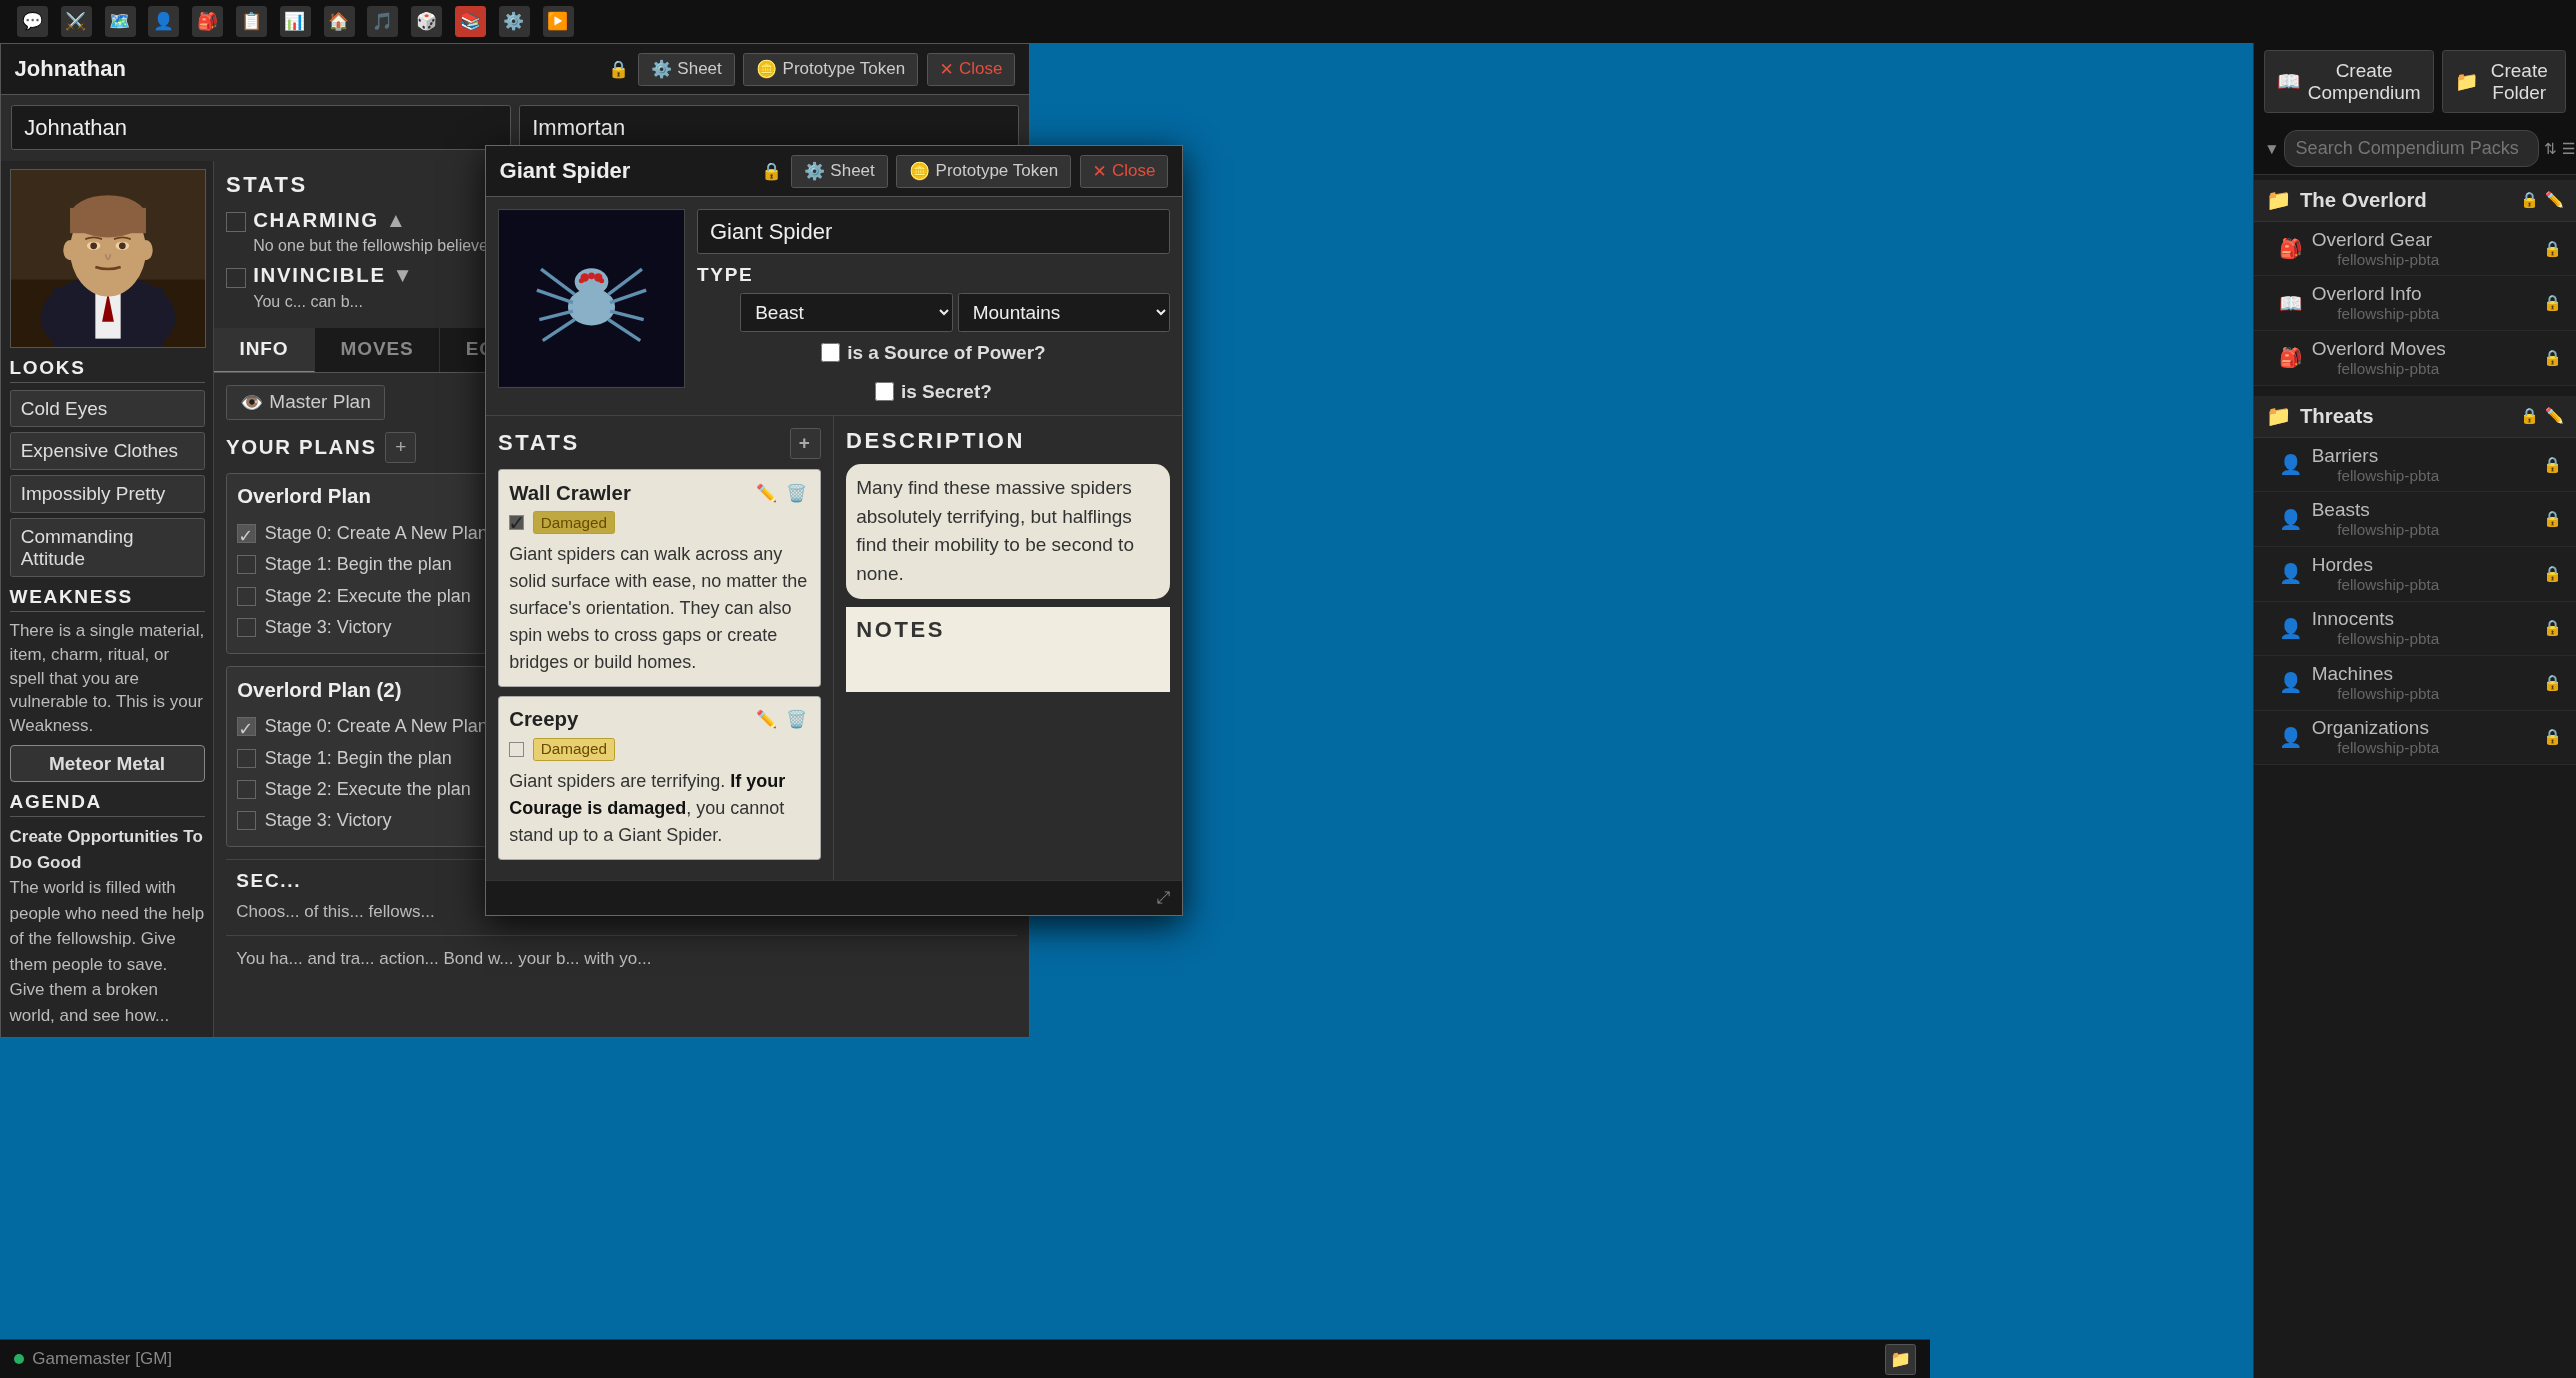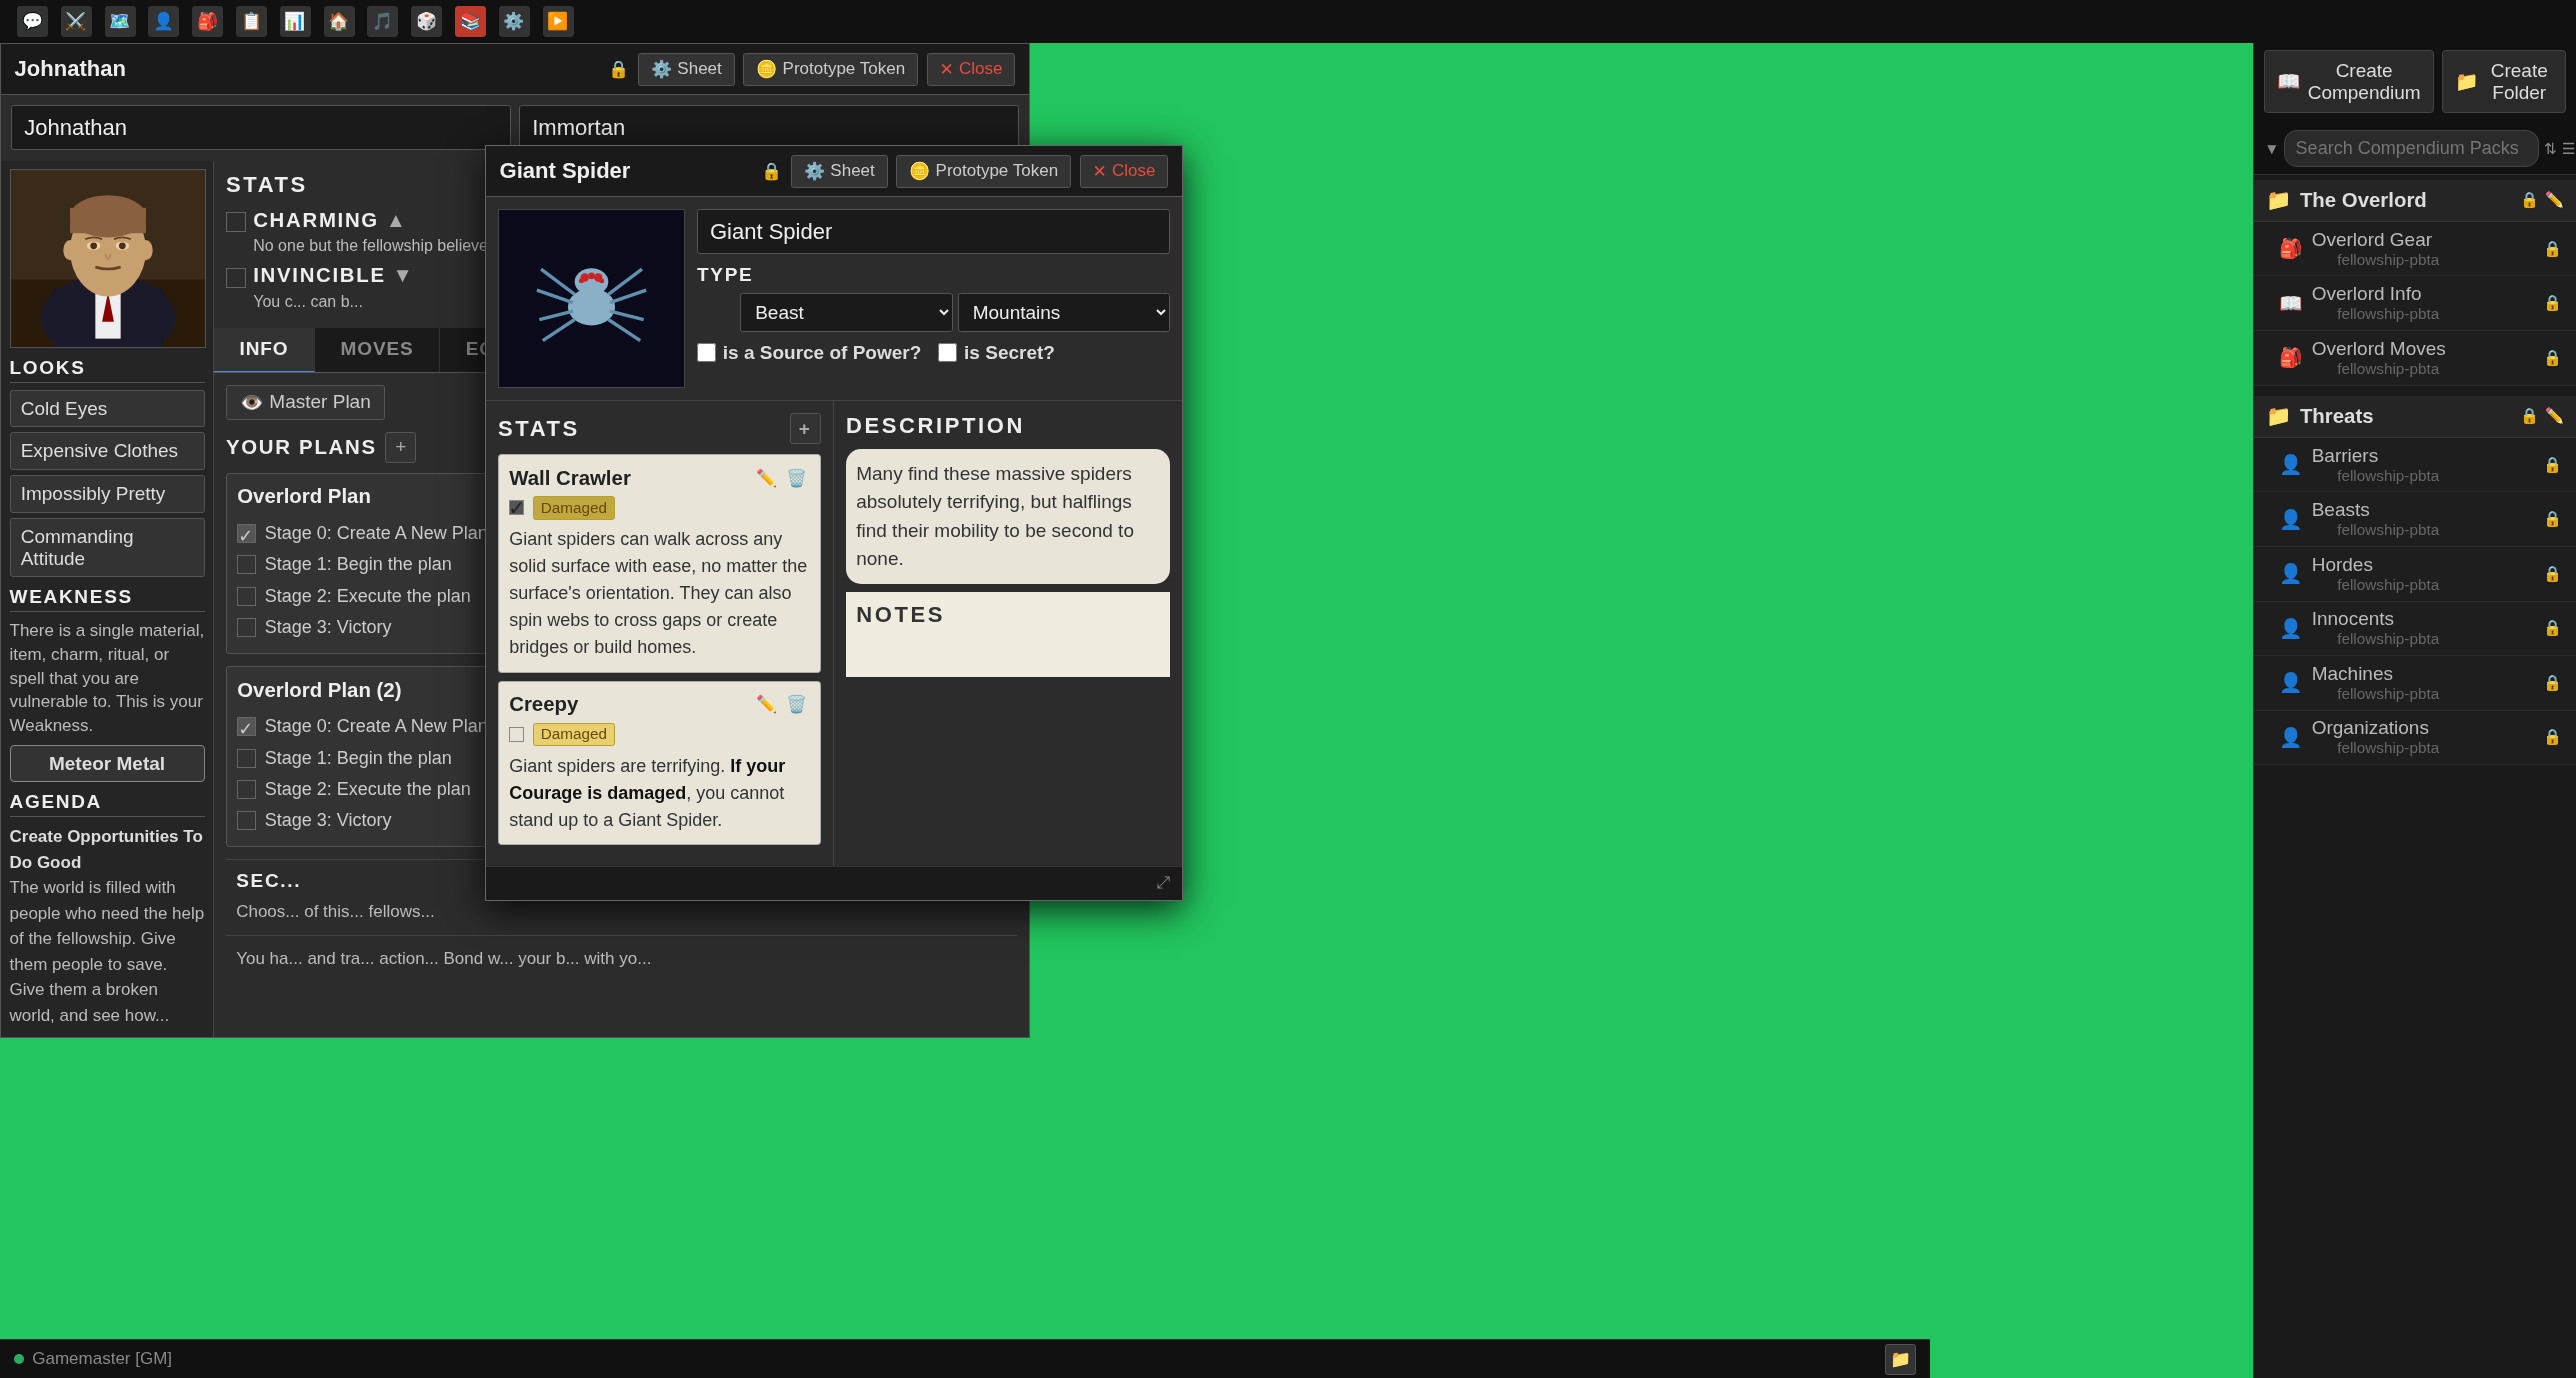--- a/index.html
+++ b/index.html
@@ -115,21 +115,21 @@
       color: #666;
       padding-left: 25.5px;
     }
 
     
     .main-area {
       position: absolute;
       top: 43px; left: 0;
       right: 323px;
       bottom: 0;
-      background: #22c55e;
+      background: #0369a1;
       overflow: hidden;
     }
 
     
     .char-sheet {
       position: absolute;
       top: 0; left: 0;
       width: 1030px;
       background: #2c2c2c;
       border: 1.7px solid #555;
@@ -448,20 +448,21 @@
       border: 1.7px solid #555;
       color: #eee;
       padding: 6.8px 10.2px;
       font-size: 19px;
       border-radius: 2.6px;
     }
     .checkbox-row {
       display: flex;
       gap: 17px;
       align-items: center;
+      flex-direction: column;
     }
     .checkbox-label {
       display: flex;
       align-items: center;
       gap: 6.8px;
       font-size: 19px;
       color: #ddd;
       font-weight: bold;
     }
     .checkbox-label input { width: 19px; height: 19px; }

